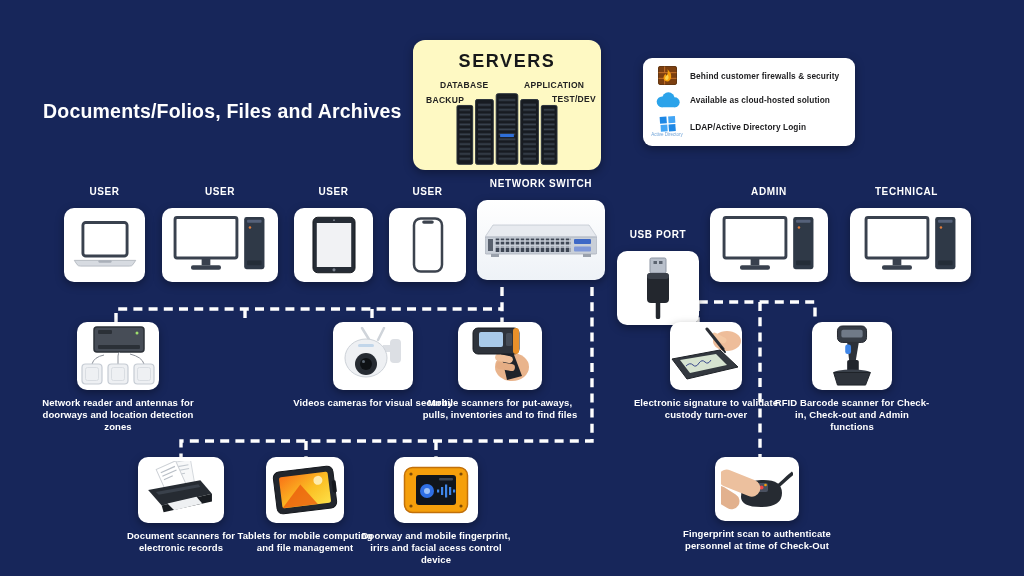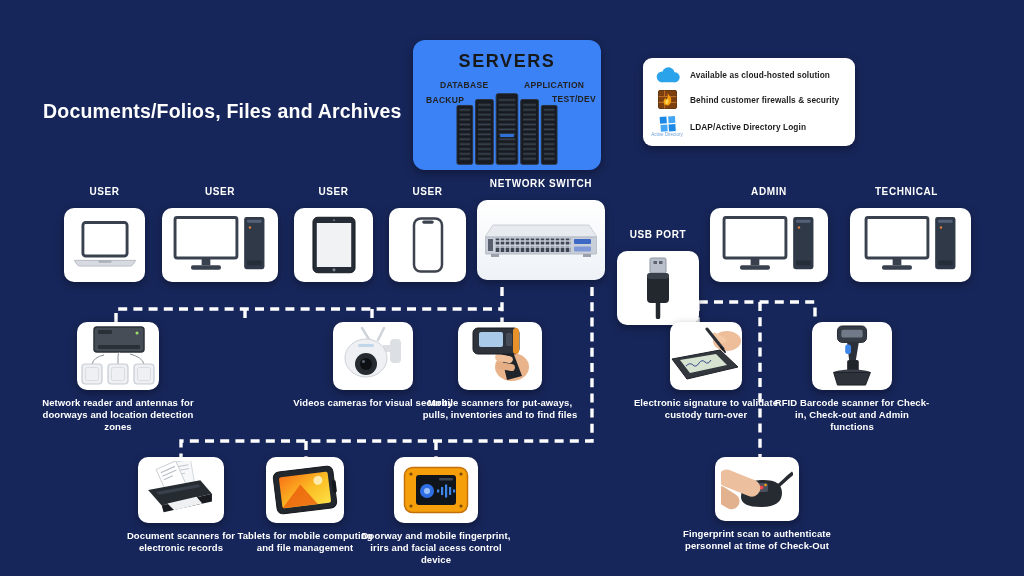--- a/index.html
+++ b/index.html
@@ -9,21 +9,21 @@
     font-family:"Liberation Sans","DejaVu Sans",sans-serif;
   }
   .connectors{position:absolute;left:0;top:0;pointer-events:none;}
   .page-title{
     position:absolute;left:43px;top:100px;margin:0;
     color:#ffffff;font-size:19.5px;font-weight:700;letter-spacing:.2px;
   }
   
   .servers-box{
     position:absolute;left:413px;top:40px;width:188px;height:130px;
-    background:#3b82f6;border-radius:12px;box-shadow:0 3px 10px rgba(0,0,0,.35);
+    background:#fef9c3;border-radius:12px;box-shadow:0 3px 10px rgba(0,0,0,.35);
   }
   .servers-title{
     text-align:center;margin-top:11px;font-size:18px;font-weight:800;
     letter-spacing:1.6px;color:#17181a;
   }
   .srv-lbl{position:absolute;font-size:8.5px;font-weight:700;color:#222;letter-spacing:.3px;}
   .srv-db{left:27px;top:40px;} .srv-bk{left:13px;top:55px;}
   .srv-ap{left:111px;top:40px;} .srv-td{left:139px;top:54px;text-align:right;}
   .racks{position:absolute;left:43px;top:52px;}
   
@@ -110,41 +110,41 @@
       <rect x="68.5" y="10" width="13" height="60" fill="url(#pslots)"></rect>
       <rect x="89.5" y="16" width="11" height="54" fill="url(#pslots)"></rect>
       <rect x="43.5" y="4" width="17" height="66" fill="url(#pslots)"></rect>
       <rect x="45" y="42" width="14" height="3.2" fill="#2f6fd8"></rect>
     </svg>
   </div>
 
   <div class="features-box">
     <div class="feature-row">
       <span class="feature-icon">
+        <svg width="19" height="19" viewBox="0 0 20 20">
+          <rect x="0.5" y="0.5" width="19" height="19" rx="1.5" fill="#7c3f10" stroke="#5d2f0a"></rect>
+          <path d="M0.5 7 h19 M0.5 13 h19 M7 0.5 v6.5 M13 7 v6 M7 13 v6.5" stroke="#c9742a" stroke-width="1"></path>
+          <path d="M10 3.5 C12.5 6.5 14.5 9 13.8 12 C13.2 14.6 11.8 16 10 16.3 C7.5 16.6 5.6 14.6 5.8 12.2 C6 10.5 7 9.6 7.6 8.2 C8.4 9 8.8 9.8 8.8 11 C10.2 9.4 10.6 6.5 10 3.5 Z" fill="#f59e0b"></path>
+          <path d="M10 9 C11.3 10.8 11.6 12.6 10.6 14 C9.8 15.1 8.2 15 7.6 13.8 C7.1 12.7 7.8 11.5 8.4 10.6 Z" fill="#fcd34d"></path>
+        </svg>
+      </span>
+      <span class="feature-label">Behind customer firewalls &amp; security</span>
+    </div>
+    <div class="feature-row">
+      <span class="feature-icon">
         <svg width="27" height="18" viewBox="0 0 30 20">
           <g fill="#2ba3ea">
             <circle cx="9" cy="12" r="6"></circle>
               <circle cx="16" cy="8.5" r="7"></circle>
               <circle cx="23" cy="12.5" r="5.5"></circle>
             <rect x="5" y="11" width="22" height="7" rx="3.5"></rect>
           </g>
         </svg>
       </span>
       <span class="feature-label">Available as cloud-hosted solution</span>
-    </div>
-    <div class="feature-row">
-      <span class="feature-icon">
-        <svg width="19" height="19" viewBox="0 0 20 20">
-          <rect x="0.5" y="0.5" width="19" height="19" rx="1.5" fill="#7c3f10" stroke="#5d2f0a"></rect>
-          <path d="M0.5 7 h19 M0.5 13 h19 M7 0.5 v6.5 M13 7 v6 M7 13 v6.5" stroke="#c9742a" stroke-width="1"></path>
-          <path d="M10 3.5 C12.5 6.5 14.5 9 13.8 12 C13.2 14.6 11.8 16 10 16.3 C7.5 16.6 5.6 14.6 5.8 12.2 C6 10.5 7 9.6 7.6 8.2 C8.4 9 8.8 9.8 8.8 11 C10.2 9.4 10.6 6.5 10 3.5 Z" fill="#f59e0b"></path>
-          <path d="M10 9 C11.3 10.8 11.6 12.6 10.6 14 C9.8 15.1 8.2 15 7.6 13.8 C7.1 12.7 7.8 11.5 8.4 10.6 Z" fill="#fcd34d"></path>
-        </svg>
-      </span>
-      <span class="feature-label">Behind customer firewalls &amp; security</span>
     </div>
     <div class="feature-row">
       <span class="feature-icon">
         <svg width="17" height="17" viewBox="0 0 20 20">
           <rect x="1" y="2" width="8" height="8" fill="#1e88e5" transform="rotate(-4 5 6)"></rect>
           <rect x="11" y="1.5" width="8" height="8" fill="#42a5f5" transform="rotate(-4 15 5.5)"></rect>
           <rect x="2" y="11.5" width="8" height="8" fill="#42a5f5" transform="rotate(-4 6 15.5)"></rect>
           <rect x="11.5" y="11" width="8" height="8" fill="#1e88e5" transform="rotate(-4 15.5 15)"></rect>
         </svg>
         <span class="ad-caption">Active Directory</span>

